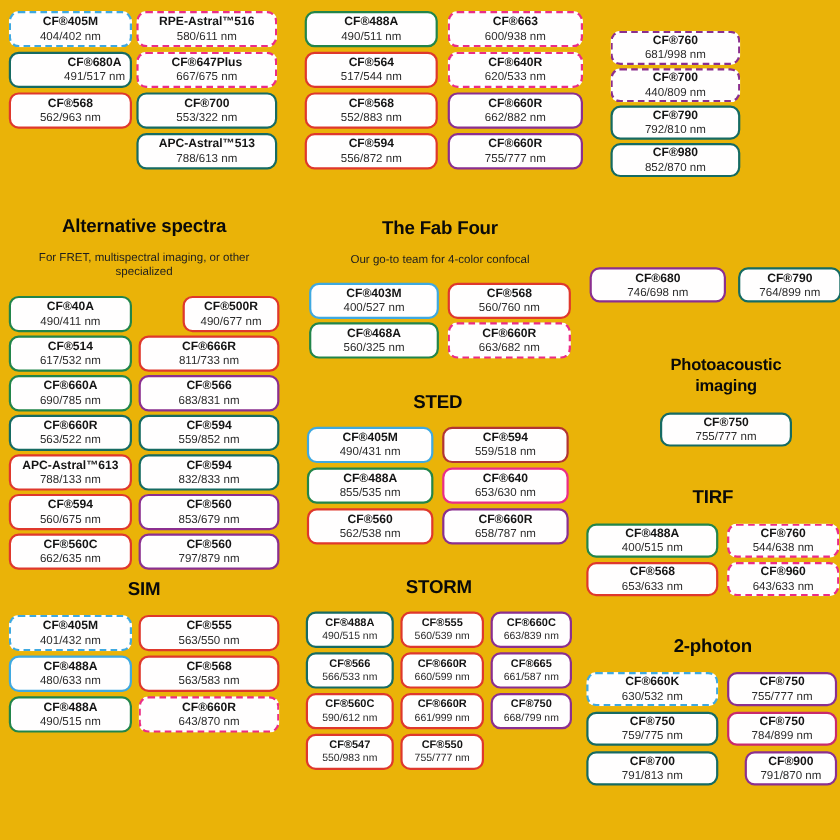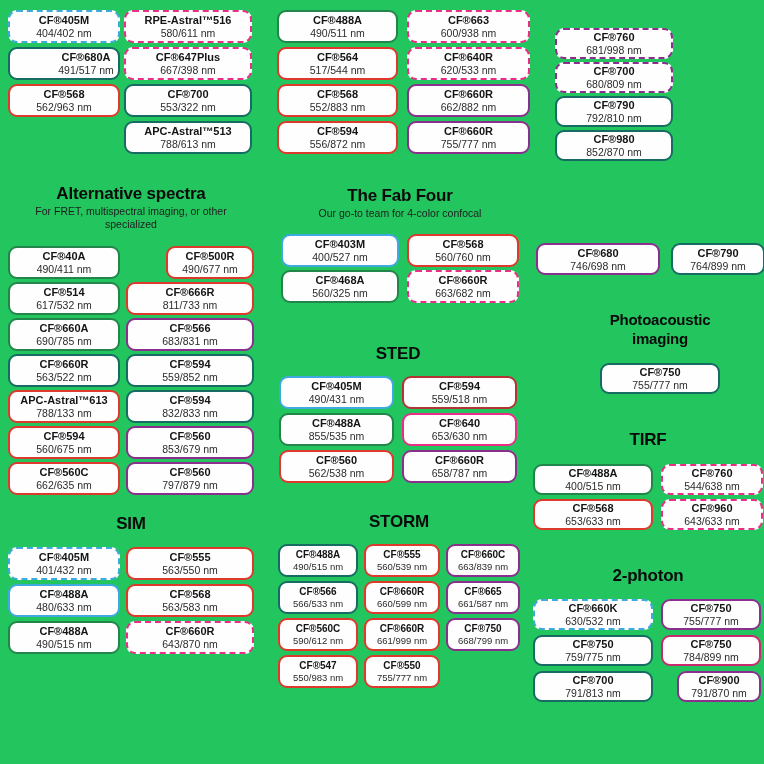--- a/index.html
+++ b/index.html
@@ -1,25 +1,25 @@
 <!DOCTYPE html>
 <html><head>
 <meta charset="utf-8">
 <style>
   html,body{margin:0;padding:0;background:#ffffff;}
   #canvas{
     position:relative;
     width:764px;height:764px;
-    background:#22c55e;
+    background:#eab308;
     font-family:"Liberation Sans", sans-serif;
     overflow:hidden;
   }
   .sec{position:absolute;}
   .sec h2{
-    margin:0;text-align:center;font-size:17px;line-height:20px;
+    margin:12px;text-align:center;font-size:17px;line-height:20px;
     color:#0a0a0a;font-weight:bold;letter-spacing:-0.2px;
   }
   .sec .sub{
     text-align:center;font-size:10.5px;line-height:13px;color:#1e1e1e;
     margin:1px 0 0 0;
   }
   .pills{display:grid;row-gap:4px;}
   .pill{
     background:#fffefe;
     border:2px solid #888;
@@ -98,21 +98,21 @@
   </div>
 
   <div class="sec" id="g-tlb">
     <div class="pills">
         <div class="pill dashed" style="border-color: rgb(235, 45, 135);">
           <div class="pname">RPE-Astral™516</div>
           <div class="pval">580/611 nm</div>
         </div>
         <div class="pill dashed" style="border-color: rgb(235, 45, 135);">
           <div class="pname">CF®647Plus</div>
-          <div class="pval">667/398 nm</div>
+          <div class="pval">667/675 nm</div>
         </div>
         <div class="pill" style="border-color: rgb(22, 107, 98);">
           <div class="pname">CF®700</div>
           <div class="pval">553/322 nm</div>
         </div>
         <div class="pill" style="border-color: rgb(22, 107, 98);">
           <div class="pname">APC-Astral™513</div>
           <div class="pval">788/613 nm</div>
         </div>
       </div>
@@ -161,21 +161,21 @@
   </div>
 
   <div class="sec" id="g-tr">
     <div class="pills">
         <div class="pill dashed" style="border-color: rgb(139, 47, 143);">
           <div class="pname">CF®760</div>
           <div class="pval">681/998 nm</div>
         </div>
         <div class="pill dashed" style="border-color: rgb(139, 47, 143);">
           <div class="pname">CF®700</div>
-          <div class="pval">680/809 nm</div>
+          <div class="pval">440/809 nm</div>
         </div>
         <div class="pill" style="border-color: rgb(22, 107, 98);">
           <div class="pname">CF®790</div>
           <div class="pval">792/810 nm</div>
         </div>
         <div class="pill" style="border-color: rgb(22, 107, 98);">
           <div class="pname">CF®980</div>
           <div class="pval">852/870 nm</div>
         </div>
       </div>

